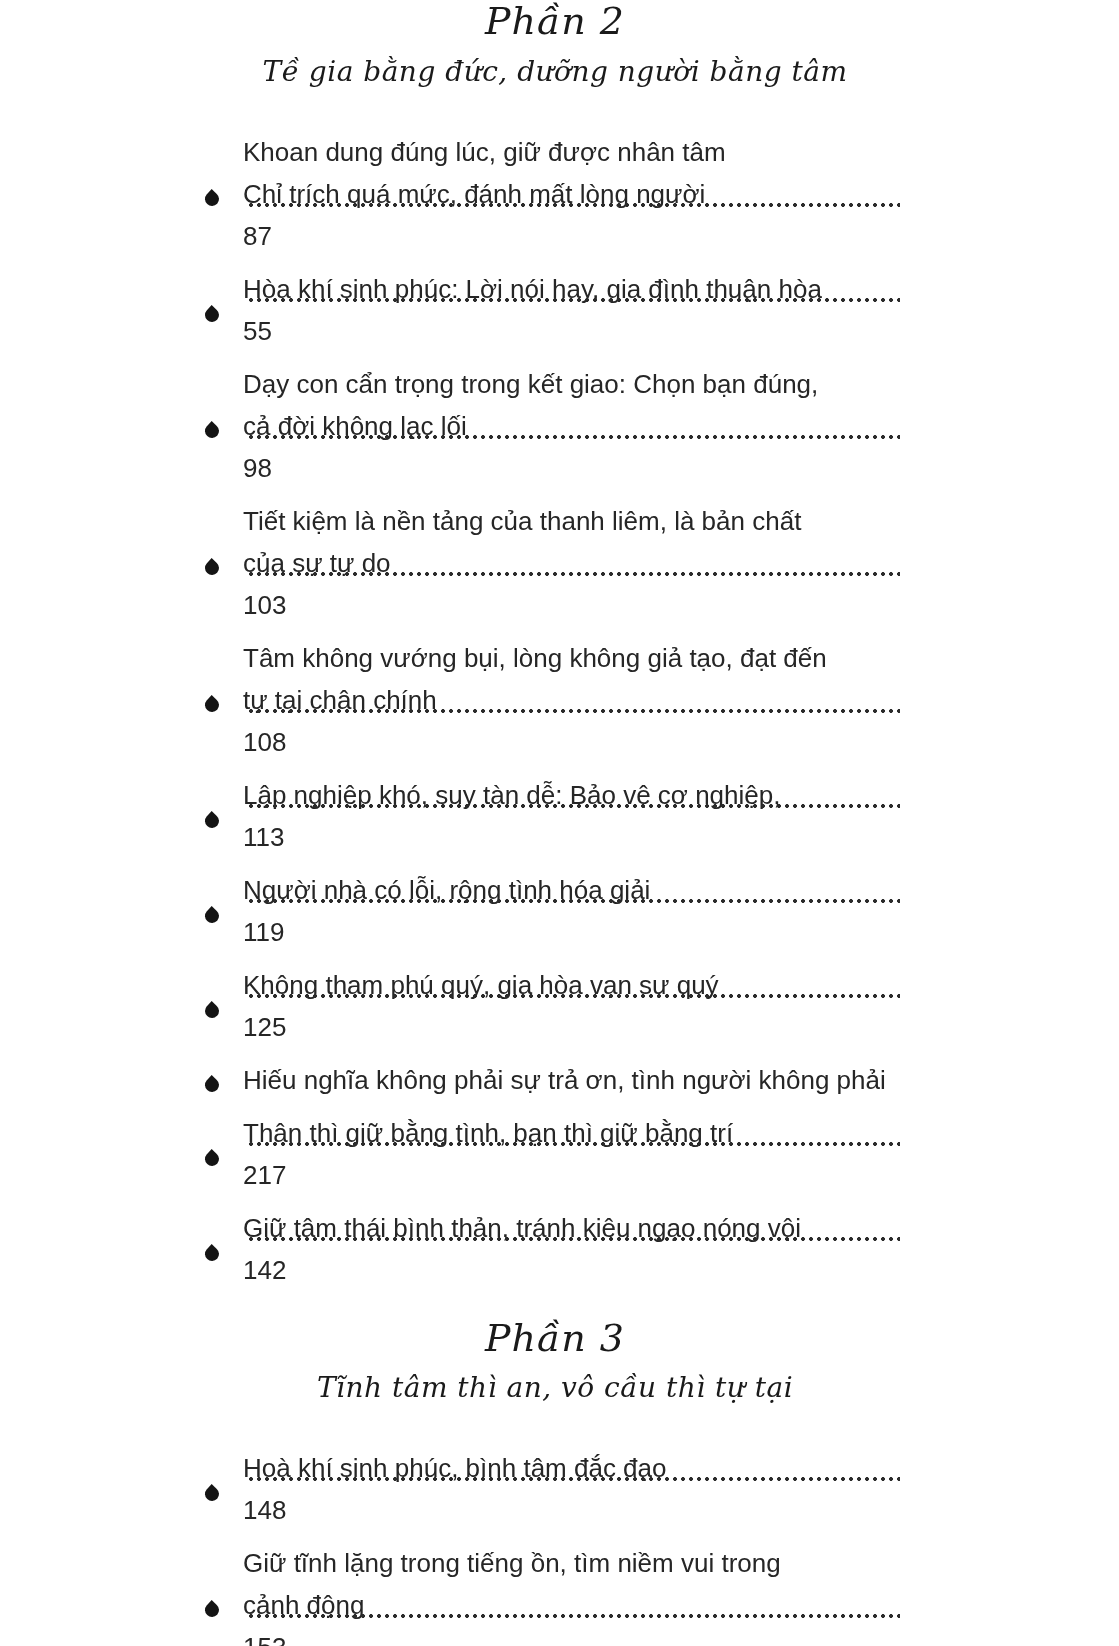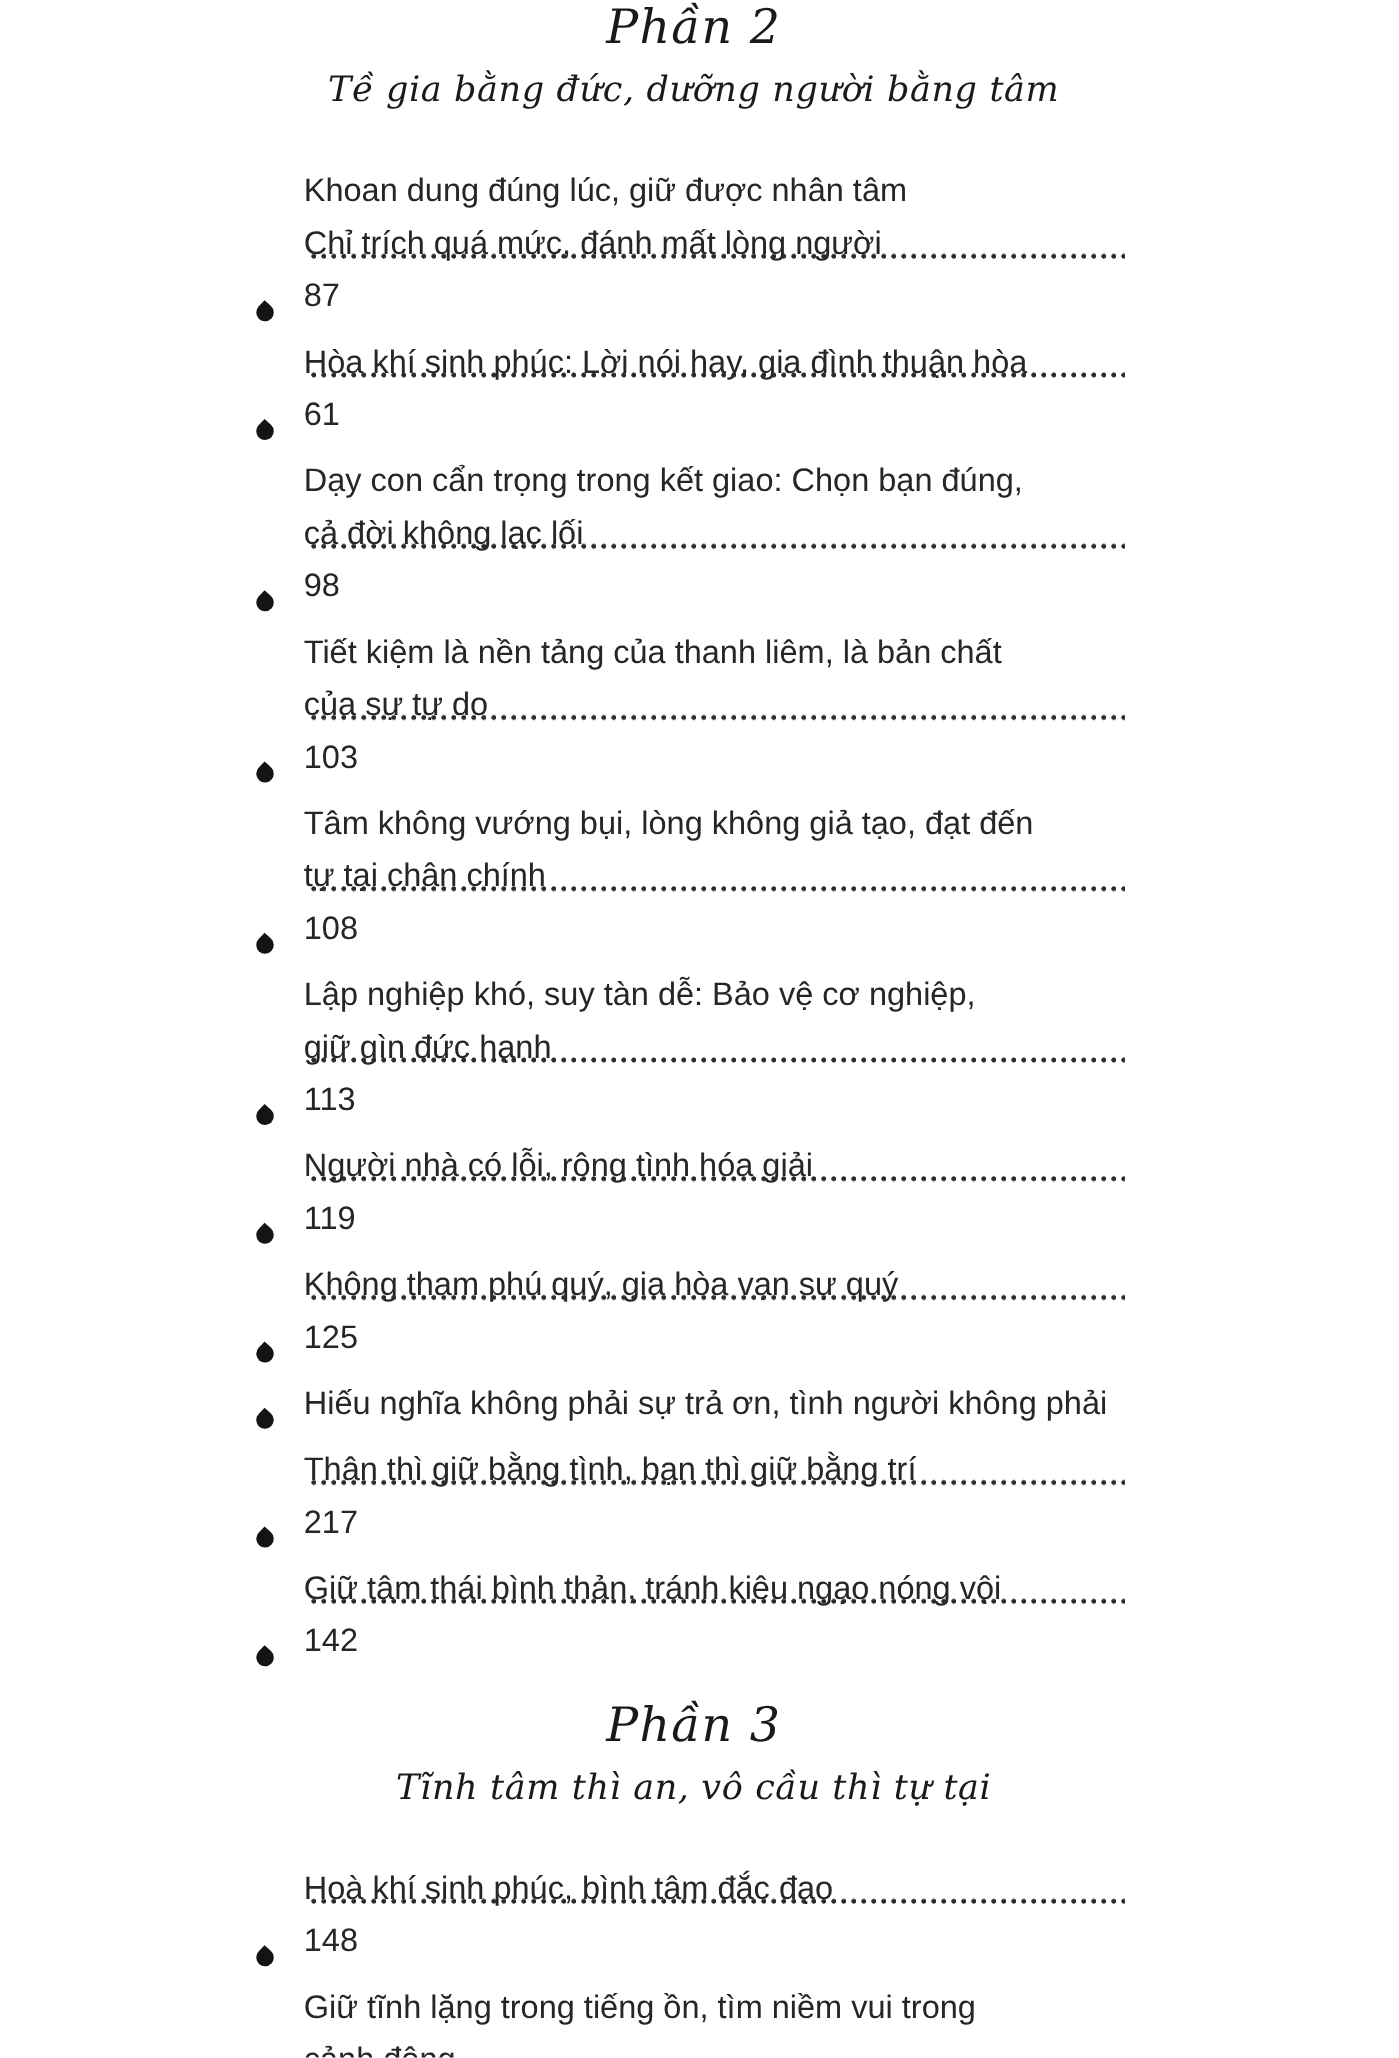--- a/index.html
+++ b/index.html
@@ -43,21 +43,21 @@
     line-height: 1.25;
     text-align: center;
     color: #1a1a1a;
     margin: 0 0 42px 0;
     white-space: nowrap;
     letter-spacing: 0.5px;
   }
   .entries { }
   .entry {
     display: flex;
-    align-items: flex-end;
+    align-items: center;
     margin-bottom: 11px;
   }
   .bullet {
     flex: 0 0 38px;
     padding-top: 10px;
   }
   .bullet::before {
     content: "";
     display: block;
     width: 14px;
@@ -127,21 +127,21 @@
               </div>
             </div>
   </div>
 
   <div class="entry">
     <span class="bullet"></span>
     <div class="entry-lines">
               <div class="line last">
                 <span class="line-text">Hòa khí sinh phúc: Lời nói hay, gia đình thuận hòa</span>
                 <span class="leader"></span>
-                <span class="pagenum">61</span>
+                <span class="pagenum">55</span>
               </div>
             </div>
   </div>
 
   <div class="entry">
     <span class="bullet"></span>
     <div class="entry-lines">
               <div class="line">Dạy con cẩn trọng trong kết giao: Chọn bạn đúng,</div>
               <div class="line last">
                 <span class="line-text">cả đời không lạc lối</span>
@@ -173,21 +173,20 @@
                 <span class="pagenum">108</span>
               </div>
             </div>
   </div>
 
   <div class="entry">
     <span class="bullet"></span>
     <div class="entry-lines">
               <div class="line">Lập nghiệp khó, suy tàn dễ: Bảo vệ cơ nghiệp,</div>
               <div class="line last">
-                <span class="line-text">giữ gìn đức hạnh</span>
                 <span class="leader"></span>
                 <span class="pagenum">113</span>
               </div>
             </div>
   </div>
 
   <div class="entry">
     <span class="bullet"></span>
     <div class="entry-lines">
               <div class="line last">

